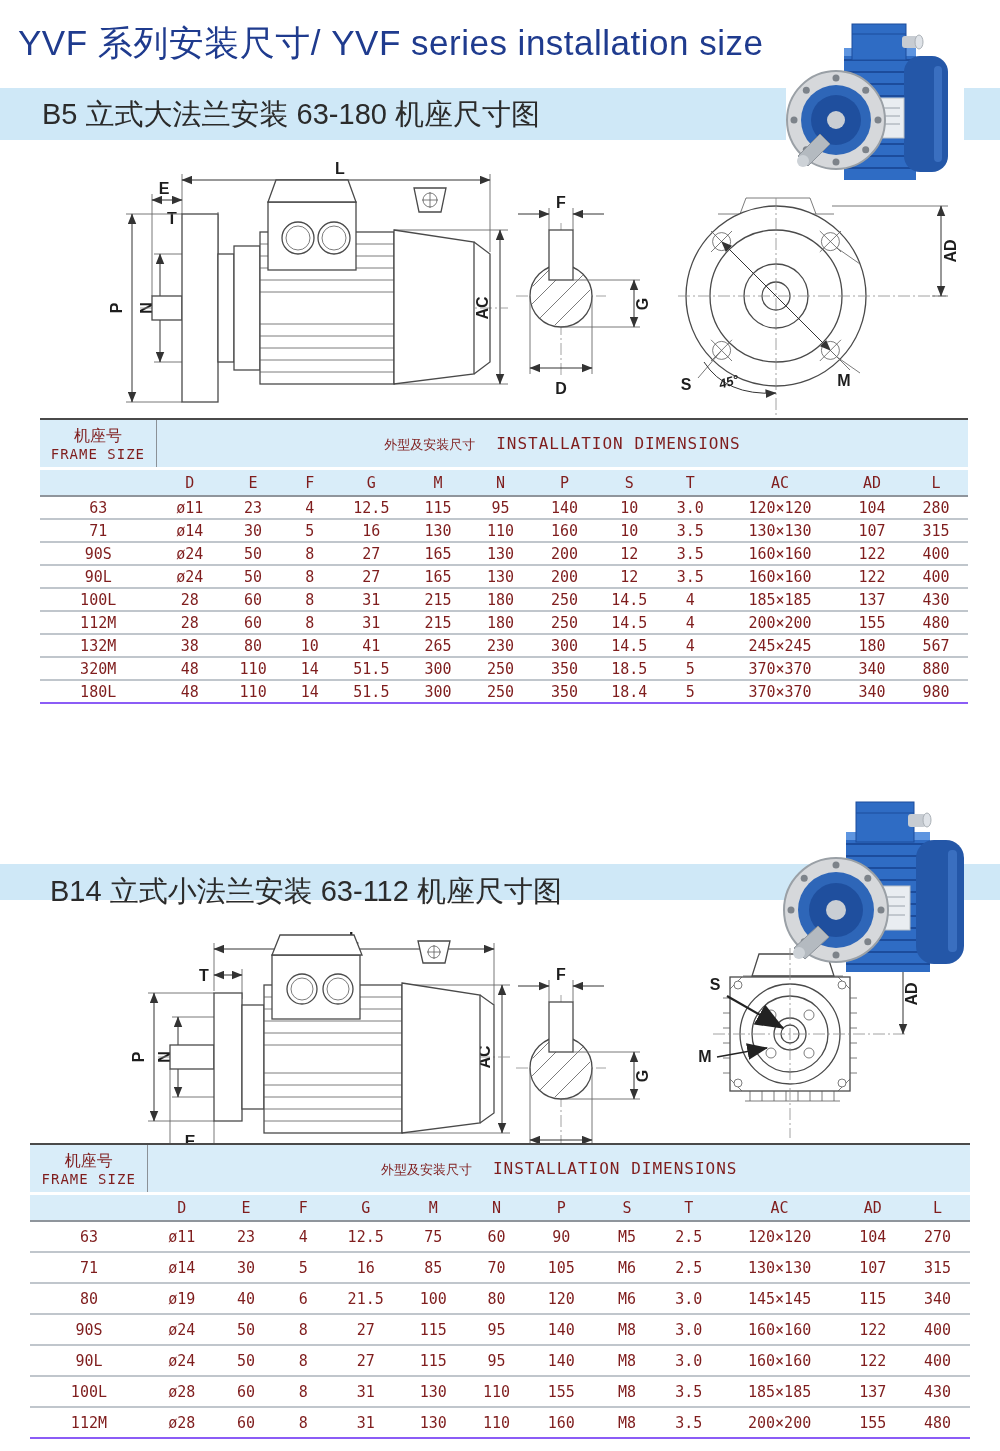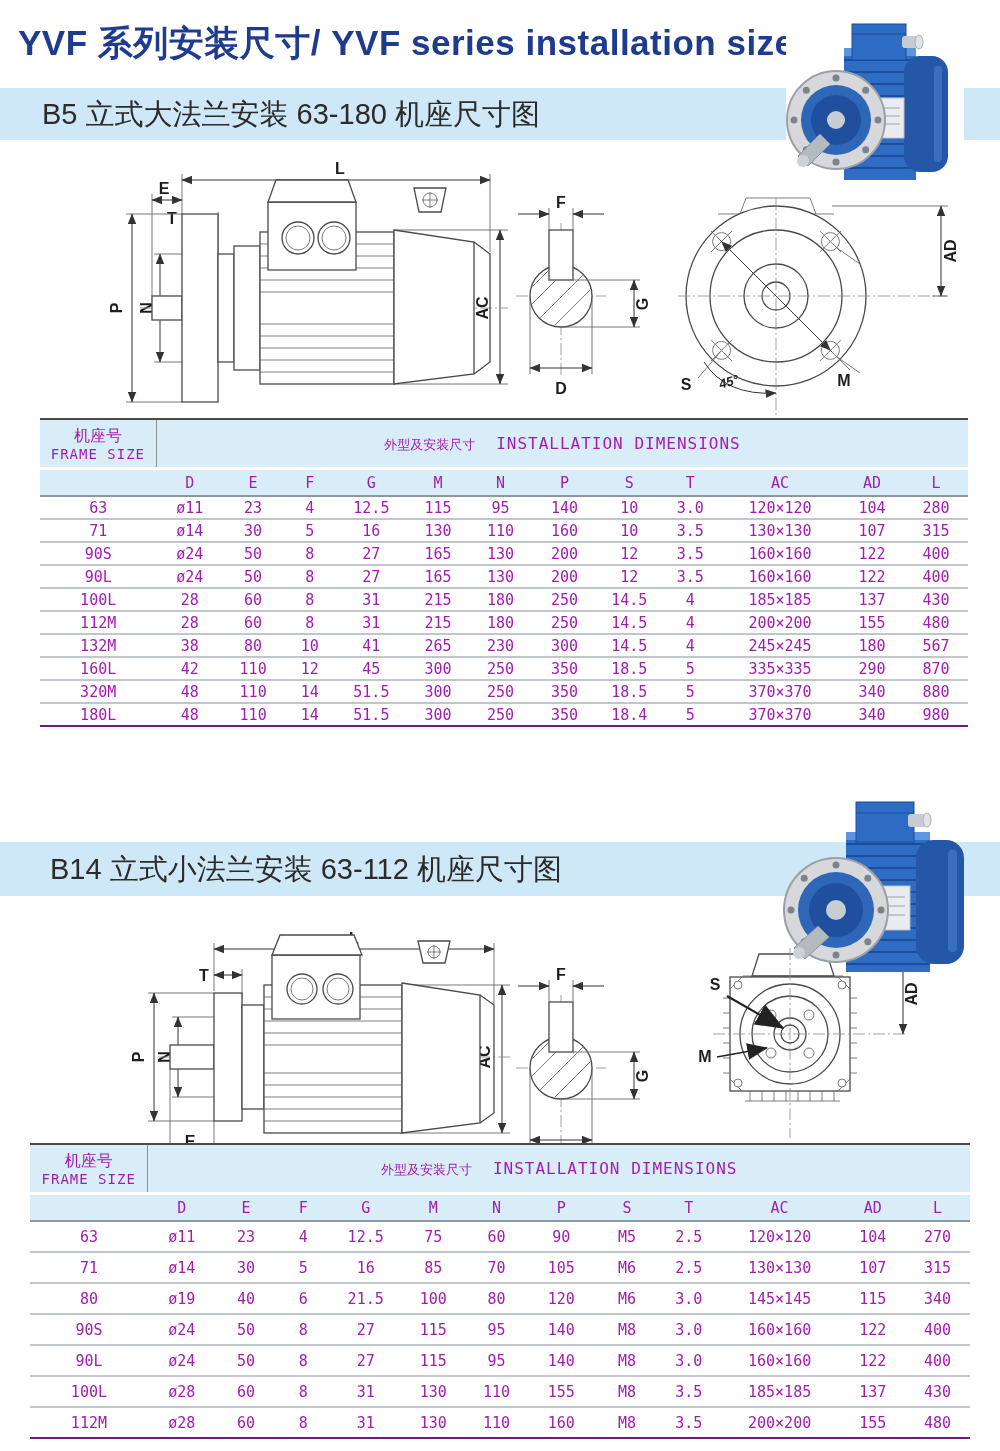--- a/index.html
+++ b/index.html
@@ -1,52 +1,52 @@
 <!DOCTYPE html>
 <html><head>
 <meta charset="utf-8">
 <style>
   html,body{margin:0;padding:0}
   body{width:1000px;height:1451px;position:relative;background:#fff;overflow:hidden;
        font-family:"Liberation Sans",sans-serif;color:#222}
-  .page-title{position:absolute;left:18px;top:20px;font-size:35px;font-weight:bold;
+  .page-title{position:absolute;left:18px;top:20px;font-size:35px;font-weight:normal;
        color:#1f3b8e;white-space:nowrap;letter-spacing:.5px}
   .band{position:absolute;left:0;width:1000px;background:#cfe8f7;z-index:0}
   #band1{top:88px;height:52px}
-  #band2{top:842px;height:54px}
+  #band2{top:864px;height:36px}
   .btxt{font-size:29px;font-weight:normal;color:#2b2b2b;line-height:52px;padding-left:42px;
         white-space:nowrap}
   #band2 .btxt{padding-left:50px;line-height:54px}
 
   svg{position:absolute;overflow:visible}
   .dl{stroke:#333;stroke-width:1;fill:none}
   .ext{stroke:#6a6a6a;stroke-width:.9;fill:none}
   .ol{fill:none;stroke:#4a4a4a;stroke-width:1.3}
   .olw{fill:#fff;stroke:#4a4a4a;stroke-width:1.3}
   .thin{fill:none;stroke:#5a5a5a;stroke-width:.8}
   .cl{stroke:#8a8a8a;stroke-width:.8;stroke-dasharray:12 3 2 3;fill:none}
   .lbl{font:bold 16px "Liberation Sans",sans-serif;fill:#1d1d1d;text-anchor:middle}
   .lbs{font:italic bold 13px "Liberation Sans",sans-serif;fill:#1d1d1d;text-anchor:middle}
 
   table.dim-table{position:absolute;border-collapse:collapse;table-layout:fixed;
-        font-family:"DejaVu Sans Mono","Liberation Mono",monospace;font-size:15px;color:#a21caf;z-index:2}
+        font-family:"DejaVu Sans Mono","Liberation Mono",monospace;font-size:15px;color:#7f1d1d;z-index:2}
   #table-b5{left:40px;top:418px;width:928px}
   #table-b14{left:30px;top:1143px;width:940px}
   .dim-table th,.dim-table td{padding:0;text-align:center;font-weight:normal}
   .dim-table thead th{background:#d9edf9}
   .dim-table .hrow1 th{border-top:2px solid #4a4a4a;height:47px}
   .dim-table .hrow1 .frame-th{border-right:1px solid #8b9197}
   .frame-th .cn{font-size:16px;line-height:20px}
   .frame-th .en{font-size:14px;line-height:16px;letter-spacing:1px}
   .dims-th .cn{font-size:13px;display:inline-block;margin-right:12px}
   .dims-th .en{font-size:16px;display:inline-block;letter-spacing:1px}
   .dim-table .hrow2 th{height:25px;border-top:3px solid #fff;font-size:15px}
   .dim-table tbody td{background:#fff;border-top:2px solid #c0c6cc;height:21px}
   .dim-table tbody tr:first-child td{border-top:2px solid #8f959c}
-  .dim-table tbody tr:last-child td{border-bottom:2px solid #701a75}
+  .dim-table tbody tr:last-child td{border-bottom:2px solid #8b5cf6}
   #table-b14 tbody td{height:29px}
 
   col.c-frame{width:12.2%}col.c-d{width:7%}col.c-e{width:6.3%}col.c-f{width:5.6%}
   col.c-g{width:7.3%}col.c-m{width:6.7%}col.c-n{width:6.4%}col.c-p{width:7%}
   col.c-s{width:6.6%}col.c-t{width:6.2%}col.c-ac{width:12.6%}col.c-ad{width:6.7%}
   col.c-l{width:6.7%}
 </style>
 </head>
 <body>
 
@@ -394,35 +394,20 @@
         <td>265</td>
         <td>230</td>
         <td>300</td>
         <td>14.5</td>
         <td>4</td>
         <td>245×245</td>
         <td>180</td>
         <td>567</td>
       </tr>
       <tr>
-        <td>160L</td>
-        <td>42</td>
-        <td>110</td>
-        <td>12</td>
-        <td>45</td>
-        <td>300</td>
-        <td>250</td>
-        <td>350</td>
-        <td>18.5</td>
-        <td>5</td>
-        <td>335×335</td>
-        <td>290</td>
-        <td>870</td>
-      </tr>
-      <tr>
         <td>320M</td>
         <td>48</td>
         <td>110</td>
         <td>14</td>
         <td>51.5</td>
         <td>300</td>
         <td>250</td>
         <td>350</td>
         <td>18.5</td>
         <td>5</td>

